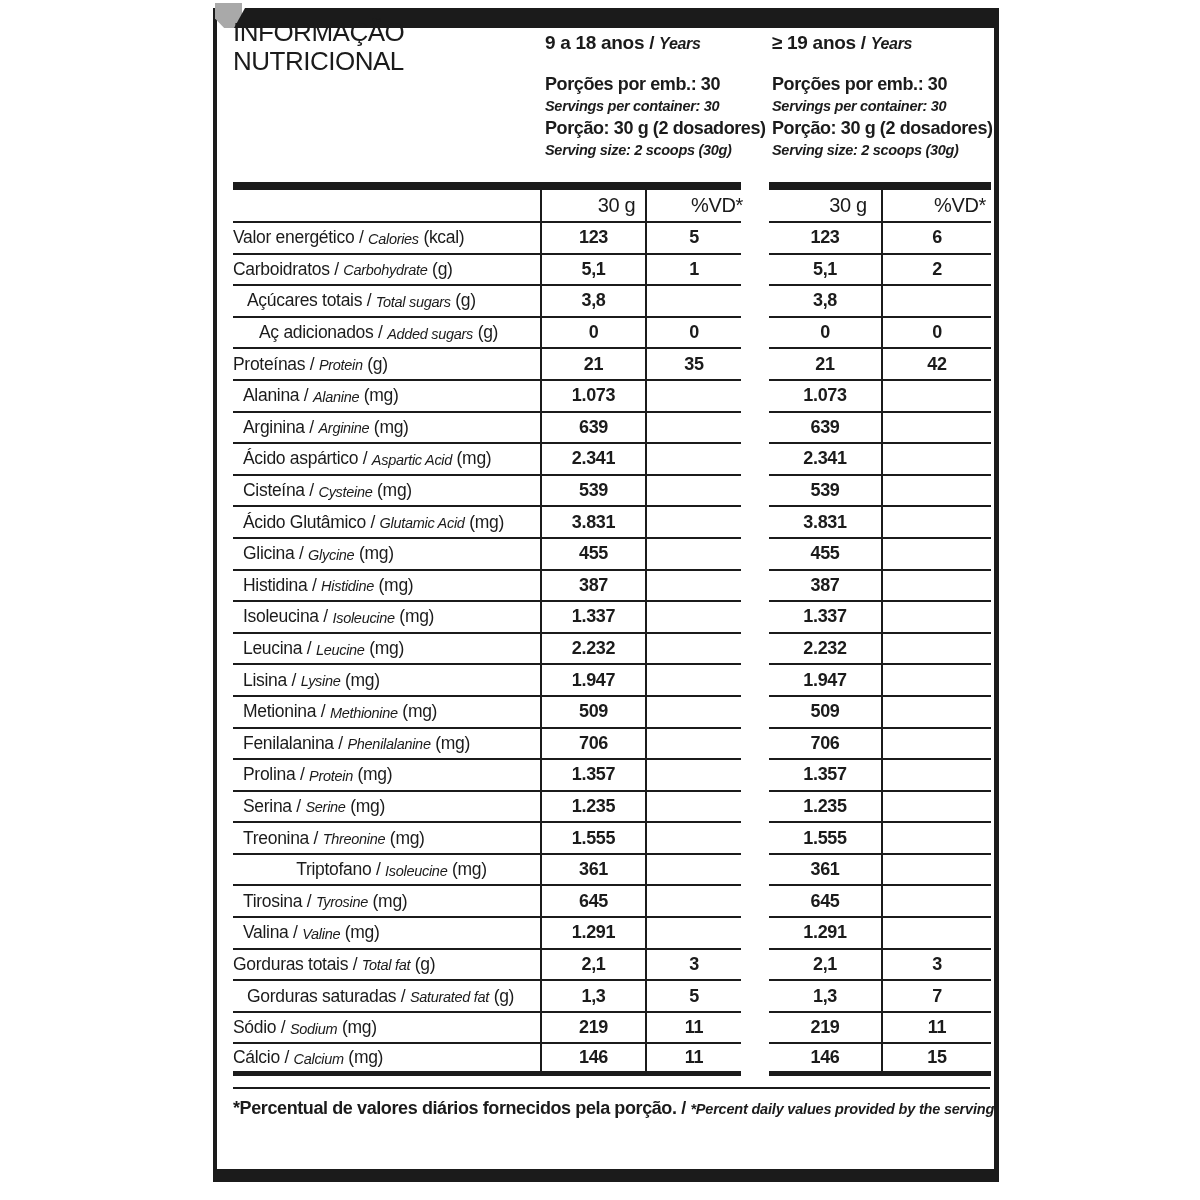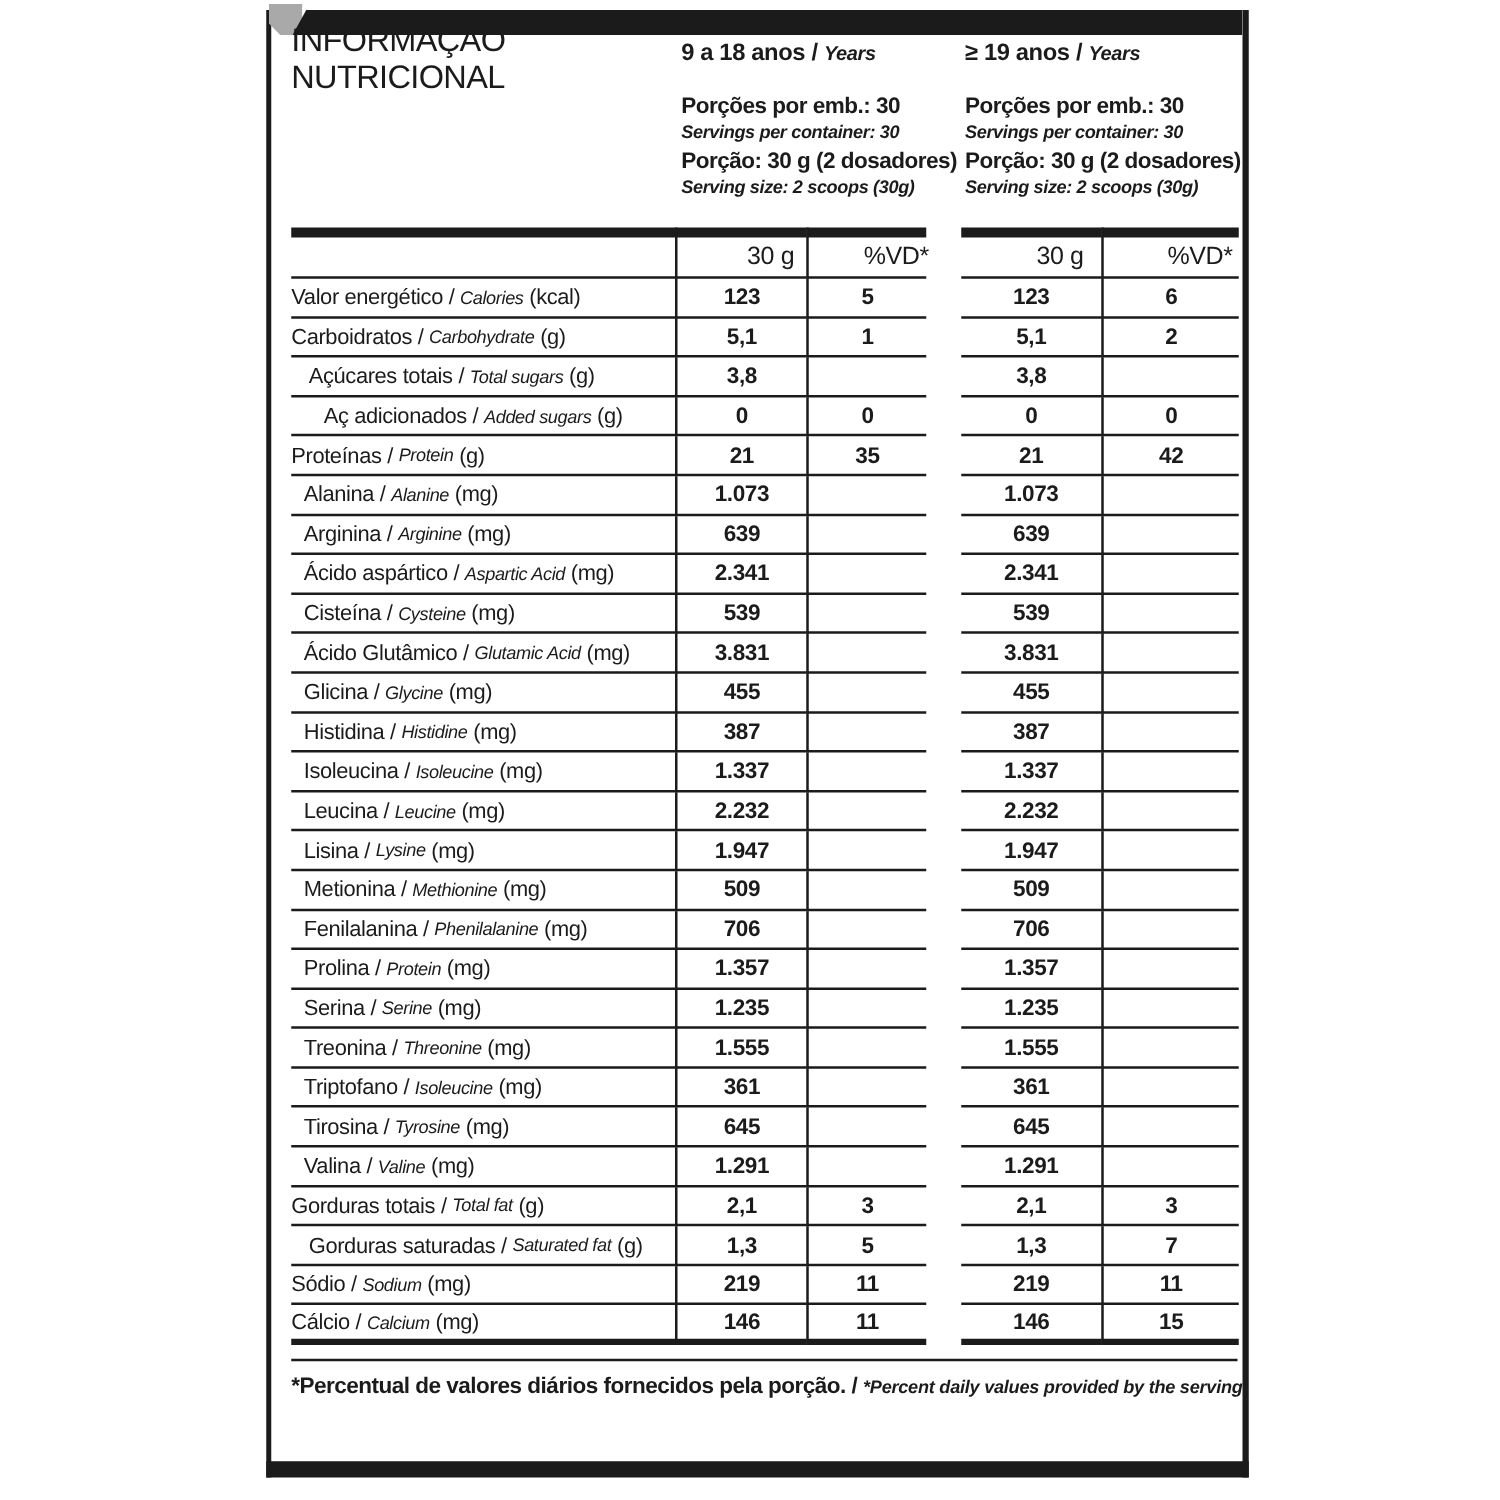--- a/index.html
+++ b/index.html
@@ -315,21 +315,21 @@
         <span class="pt">Treonina</span>
         <span class="sep"> / </span>
         <span class="en">Threonine</span>
         <span class="unit"> (mg)</span>
       </div>
       <div class="cell c-amt vline">1.555</div>
       <div class="cell c-dv vline"></div>
       <div class="cell c-gap"></div>
       <div class="cell c-amt">1.555</div>
       <div class="cell c-dv vline"></div>
-      <div class="cell c-label" style="padding-left: 10px;">
+      <div class="cell c-label" style="padding-left: 10px; justify-content: center;">
         <span class="pt">Triptofano</span>
         <span class="sep"> / </span>
         <span class="en">Isoleucine</span>
         <span class="unit"> (mg)</span>
       </div>
       <div class="cell c-amt vline">361</div>
       <div class="cell c-dv vline"></div>
       <div class="cell c-gap"></div>
       <div class="cell c-amt">361</div>
       <div class="cell c-dv vline"></div>

